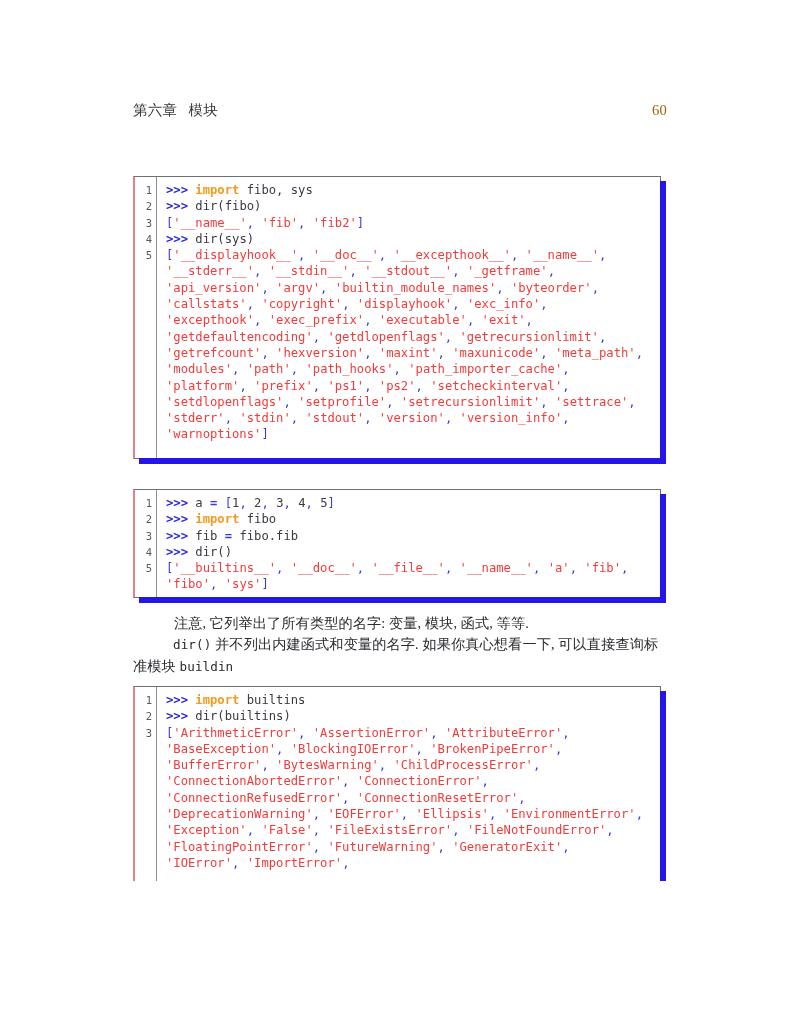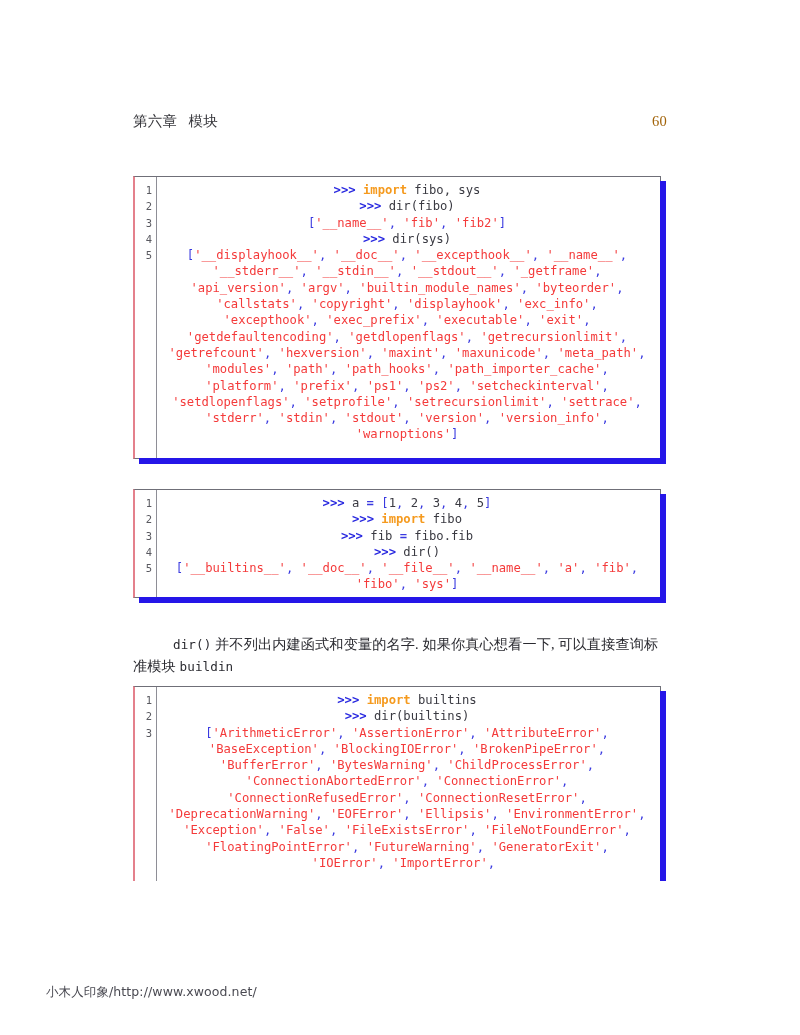--- a/index.html
+++ b/index.html
@@ -19,21 +19,21 @@
   .page {
     position: absolute;
     inset: 0;
     background: #ffffff;
   }
 
   
   .header {
     position: absolute;
     left: 133px;
-    top: 112px;
+    top: 101px;
     width: 534px;
     display: flex;
     align-items: baseline;
     justify-content: space-between;
     font-family: "Liberation Serif", "DejaVu Serif", serif;
     font-size: 14.5px;
     color: #37373c;
     letter-spacing: 0.2px;
   }
   .header-title { white-space: pre; }
@@ -102,21 +102,20 @@
   .code {
     flex: 1 1 auto;
     padding: 5px 12px 5px 9px;
     box-sizing: border-box;
     font-family: "DejaVu Sans Mono", "Liberation Mono", monospace;
     font-size: 12.2px;
     line-height: 16.3px;
     white-space: pre-wrap;
     word-break: break-word;
     overflow: hidden;
-    text-align: center;
   }
   .code .cline { display: block; }
 
   .t-prompt { color: #2a2ae0; font-weight: bold; }
   .t-kw     { color: #f59a1e; font-weight: bold; }
   .t-str    { color: #f43a3a; }
   .t-punct  { color: #3a3ae0; }
   .t-op     { color: #3a3ae0; font-weight: bold; }
   .t-plain  { color: #3a3a42; }
   .t-num    { color: #3a3a42; }
@@ -163,28 +162,28 @@
     <div class="gutter">
         <span class="ln">1</span>
         <span class="ln">2</span>
         <span class="ln">3</span>
         <span class="ln">4</span>
         <span class="ln">5</span>
       </div>
     <div class="code"><span class="cline"><span class="t-prompt">&gt;&gt;&gt; </span><span class="t-plain">a </span><span class="t-op">=</span><span class="t-plain"> </span><span class="t-punct">[</span><span class="t-num">1</span><span class="t-punct">, </span><span class="t-num">2</span><span class="t-punct">, </span><span class="t-num">3</span><span class="t-punct">, </span><span class="t-num">4</span><span class="t-punct">, </span><span class="t-num">5</span><span class="t-punct">]</span></span><span class="cline"><span class="t-prompt">&gt;&gt;&gt; </span><span class="t-kw">import</span><span class="t-plain"> fibo</span></span><span class="cline"><span class="t-prompt">&gt;&gt;&gt; </span><span class="t-plain">fib </span><span class="t-op">=</span><span class="t-plain"> fibo.fib</span></span><span class="cline"><span class="t-prompt">&gt;&gt;&gt; </span><span class="t-plain">dir()</span></span><span class="cline"><span class="t-punct">[</span><span class="t-str">'__builtins__'</span><span class="t-punct">, </span><span class="t-str">'__doc__'</span><span class="t-punct">, </span><span class="t-str">'__file__'</span><span class="t-punct">, </span><span class="t-str">'__name__'</span><span class="t-punct">, </span><span class="t-str">'a'</span><span class="t-punct">, </span><span class="t-str">'fib'</span><span class="t-punct">, </span><span class="t-str">'fibo'</span><span class="t-punct">, </span><span class="t-str">'sys'</span><span class="t-punct">]</span></span></div>
   </div>
 
+  <div class="para" style="left:174px; top:613px; width:490px;">注意, 它列举出了所有类型的名字: 变量, 模块, 函式, 等等.</div>
 
   <div class="para" style="left:133px; top:634px; width:534px; text-indent:40px;"><span class="mono">dir()</span><span> 并不列出内建函式和变量的名字. 如果你真心想看一下, 可以直接查询标准模块 </span><span class="mono">buildin</span></div>
 
   <div class="listing open-bottom" id="listing-2" style="left:133px; top:686px; width:528px; height:195px;">
     <div class="shadow-right" style="bottom:0;"></div>
     <div class="gutter">
         <span class="ln">1</span>
         <span class="ln">2</span>
         <span class="ln">3</span>
       </div>
     <div class="code"><span class="cline"><span class="t-prompt">&gt;&gt;&gt; </span><span class="t-kw">import</span><span class="t-plain"> builtins</span></span><span class="cline"><span class="t-prompt">&gt;&gt;&gt; </span><span class="t-plain">dir(builtins)</span></span><span class="cline"><span class="t-punct">[</span><span class="t-str">'ArithmeticError'</span><span class="t-punct">, </span><span class="t-str">'AssertionError'</span><span class="t-punct">, </span><span class="t-str">'AttributeError'</span><span class="t-punct">, </span><span class="t-str">'BaseException'</span><span class="t-punct">, </span><span class="t-str">'BlockingIOError'</span><span class="t-punct">, </span><span class="t-str">'BrokenPipeError'</span><span class="t-punct">, </span><span class="t-str">'BufferError'</span><span class="t-punct">, </span><span class="t-str">'BytesWarning'</span><span class="t-punct">, </span><span class="t-str">'ChildProcessError'</span><span class="t-punct">, </span><span class="t-str">'ConnectionAbortedError'</span><span class="t-punct">, </span><span class="t-str">'ConnectionError'</span><span class="t-punct">, </span><span class="t-str">'ConnectionRefusedError'</span><span class="t-punct">, </span><span class="t-str">'ConnectionResetError'</span><span class="t-punct">, </span><span class="t-str">'DeprecationWarning'</span><span class="t-punct">, </span><span class="t-str">'EOFError'</span><span class="t-punct">, </span><span class="t-str">'Ellipsis'</span><span class="t-punct">, </span><span class="t-str">'EnvironmentError'</span><span class="t-punct">, </span><span class="t-str">'Exception'</span><span class="t-punct">, </span><span class="t-str">'False'</span><span class="t-punct">, </span><span class="t-str">'FileExistsError'</span><span class="t-punct">, </span><span class="t-str">'FileNotFoundError'</span><span class="t-punct">, </span><span class="t-str">'FloatingPointError'</span><span class="t-punct">, </span><span class="t-str">'FutureWarning'</span><span class="t-punct">, </span><span class="t-str">'GeneratorExit'</span><span class="t-punct">, </span><span class="t-str">'IOError'</span><span class="t-punct">, </span><span class="t-str">'ImportError'</span><span class="t-punct">, </span></span></div>
   </div>
 
-  <div class="watermark">小木人印象/http://www.xwood.net/</div>
 
 </div>
 
 </body></html>

